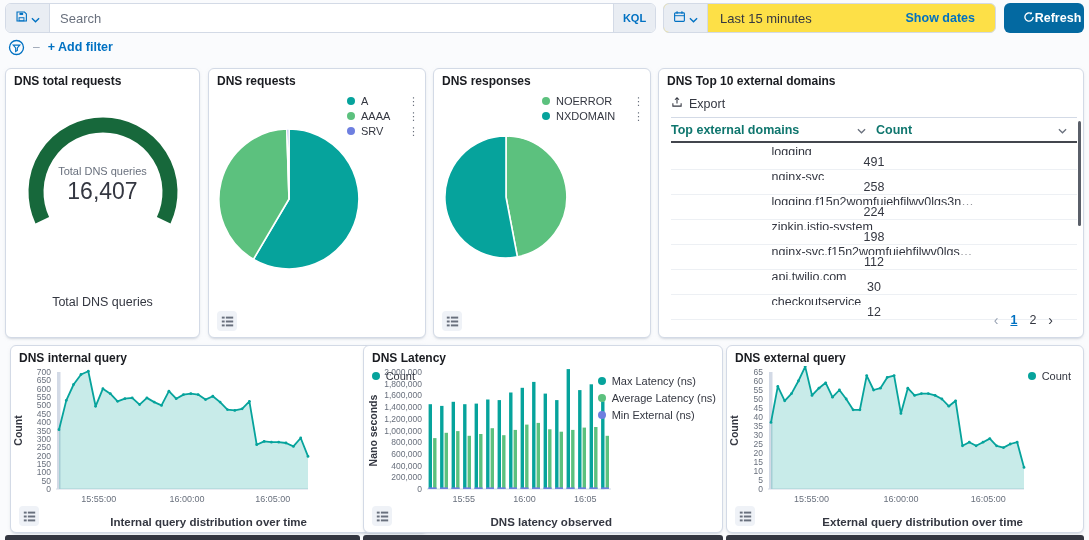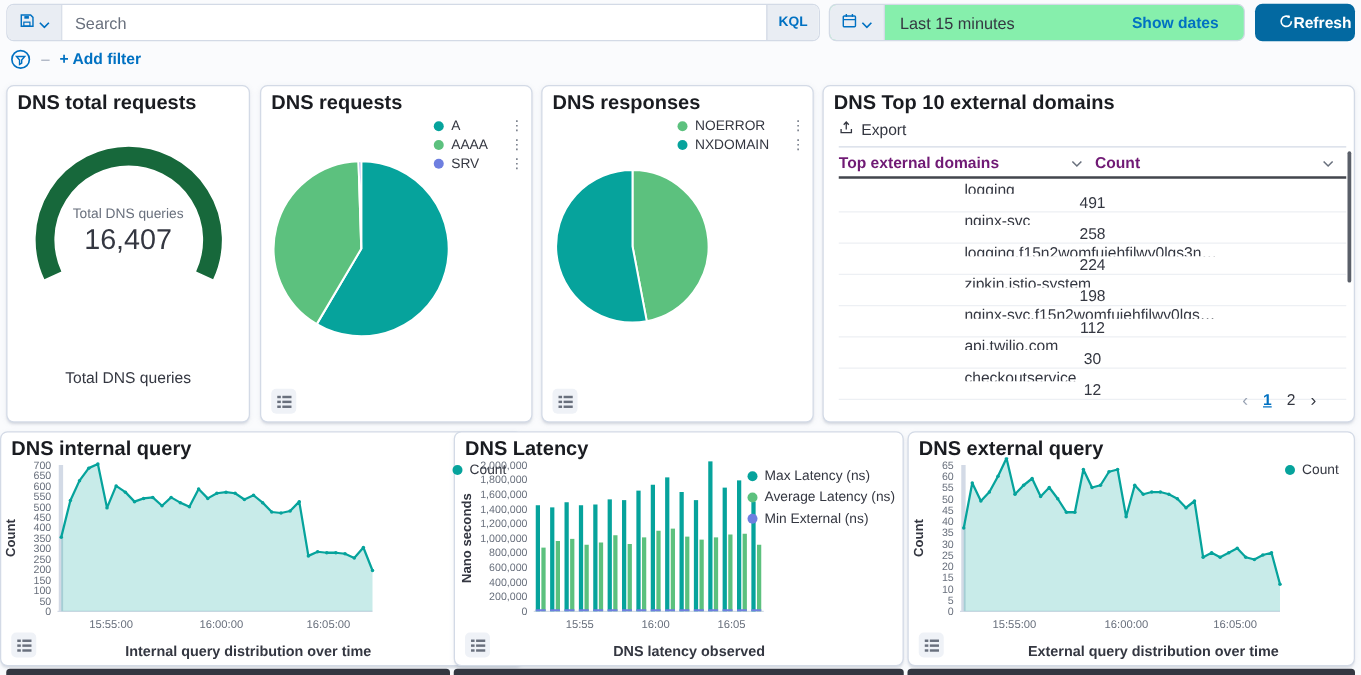--- a/index.html
+++ b/index.html
@@ -12,56 +12,56 @@
     background:#fff; border:1px solid #D3DAE6; border-radius:6px; overflow:hidden; }
   .seg { width:44px; background:#E9EDF3; display:flex; align-items:center; justify-content:center; gap:3px;
     border:none; cursor:pointer; }
   .seg-r { border-right:1px solid #D3DAE6; }
   .search-input { flex:1; border:none; outline:none; padding:0 10px; font-size:13px; color:#343741;
     font-family:"Liberation Sans", sans-serif; }
   .search-input::placeholder { color:#69707D; }
   .kql-badge { width:42px; background:#E9EDF3; border-left:1px solid #D3DAE6; color:#0071C2;
     font-size:11px; font-weight:700; display:flex; align-items:center; justify-content:center; cursor:pointer; }
   .date-control { position:absolute; left:663px; top:3px; width:333px; height:30px; display:flex; align-items:center;
-    background:#86efac; border:1px solid #D3DAE6; border-radius:6px; overflow:hidden; }
+    background:#fde047; border:1px solid #D3DAE6; border-radius:6px; overflow:hidden; }
   .date-text { flex:1; padding-left:12px; font-size:13px; color:#343741; cursor:pointer; }
   .date-seg { align-self:stretch; }
   .show-dates { margin-right:20px; font-size:12.5px; font-weight:600; color:#0071C2; cursor:pointer; text-decoration:none; }
   .refresh-btn { position:absolute; left:1004px; top:3px; width:80px; height:30px; background:#0369a1; border:none;
     border-radius:6px; color:#fff; font-size:12.5px; font-weight:700; display:flex; align-items:center;
     justify-content:center; gap:0; cursor:pointer; font-family:"Liberation Sans", sans-serif;padding-left:16px; }
   .filterbar { position:absolute; left:8px; top:37px; height:20px; display:flex; align-items:center; gap:8px; }
   .add-filter { color:#0071C2; font-size:12.5px; font-weight:600; cursor:pointer; text-decoration:none; }
   .filter-dash { color:#98A2B3; font-size:12px; }
 
   
   .panel { position:absolute; background:#fff; border:1px solid #D3DAE6; border-radius:6px;
     box-shadow:0 2px 2px -1px rgba(152,162,179,.3), 0 1px 5px -2px rgba(152,162,179,.3); }
-  .panel-title { font-size:16px; font-weight:700; color:#1A1C21; padding:5px 8px 0 8px; white-space:nowrap;
+  .panel-title { font-size:12px; font-weight:700; color:#1A1C21; padding:5px 8px 0 8px; white-space:nowrap;
     overflow:hidden; text-overflow:ellipsis; }
   .legend { position:absolute; z-index:3; }
   .legend-row { display:flex; align-items:center; height:15px; cursor:pointer; }
   .legend-row-tall { height:17px; }
   .dot { width:8px; height:8px; border-radius:50%; flex:0 0 8px; margin-right:6px; }
   .legend-label { font-size:11px; color:#343741; }
   .legend-more { margin-left:auto; padding-left:12px; color:#69707D; font-size:11px; cursor:pointer; line-height:10px; }
   .list-btn { position:absolute; left:8px; bottom:6px; width:20px; height:20px; background:#EFF2F7; border:none;
     border-radius:4px; display:flex; align-items:center; justify-content:center; cursor:pointer; }
   .chart-caption { position:absolute; font-size:11.5px; font-weight:700; color:#343741; text-align:right; }
 
   
   .gauge-center-label { position:absolute; top:96px; width:100%; text-align:center; font-size:11px; color:#69707D; }
   .gauge-value { position:absolute; top:109px; width:100%; text-align:center; font-size:23px; color:#343741; }
   .gauge-bottom-label { position:absolute; top:226px; width:100%; text-align:center; font-size:12.5px; color:#343741; }
 
   
   .export-row { position:absolute; top:27px; left:12px; display:flex; align-items:center; gap:6px;
     font-size:12.5px; color:#343741; cursor:pointer; }
   .thead { position:absolute; top:48px; left:12px; right:6px; height:26px; display:flex; align-items:center;
-    border-top:1px solid #D3DAE6; border-bottom:2px solid #43464D; font-size:12.5px; font-weight:700; color:#701a75; }
+    border-top:1px solid #D3DAE6; border-bottom:2px solid #43464D; font-size:12.5px; font-weight:700; color:#0f766e; }
   .th1 { width:205px; display:flex; align-items:center; cursor:pointer; }
   .th2 { flex:1; display:flex; align-items:center; cursor:pointer; }
   .th-chev { margin-left:auto; margin-right:10px; color:#69707D; }
   .tbody { position:absolute; top:76px; left:12px; right:6px; }
   .trow { display:flex; align-items:center; height:25px; border-bottom:1px solid #EDF0F4;
     font-size:12.5px; color:#343741;flex-direction:column; }
   .trow .c1 { width:205px; white-space:nowrap; overflow:hidden; text-overflow:ellipsis; }
   .trow .c2 { flex:1; }
   .pagination { position:absolute; bottom:9px; right:30px; display:flex; align-items:center; gap:12px;
     font-size:12.5px; }
@@ -278,21 +278,21 @@
       </div>
     <div class="scroll-thumb"></div>
     <div class="pagination">
       <span class="page-prev">‹</span>
       <span class="page-num page-active">1</span>
       <span class="page-num">2</span>
       <span class="page-next">›</span>
     </div>
   </div>
 
-  <div class="panel" style="left:0; top:345px; width:418px; height:188px;">
+  <div class="panel" style="left:10px; top:345px; width:418px; height:188px;">
     <div class="panel-title">DNS internal query</div>
     <div class="legend" style="top:22px; right:12px;">
       <div class="legend-row">
         <span class="dot" style="background:#06A39C;"></span>
         <span class="legend-label">Count</span>
       </div>
     </div>
     <svg id="area-internal" width="352" height="152" style="position:absolute;left:1px;top:20px;">
         <line x1="44" y1="123" x2="296" y2="123" stroke="#D3DAE6" stroke-width="1"></line>
         <text x="39" y="126" text-anchor="end" font-size="8.5" fill="#69707D">0</text>

